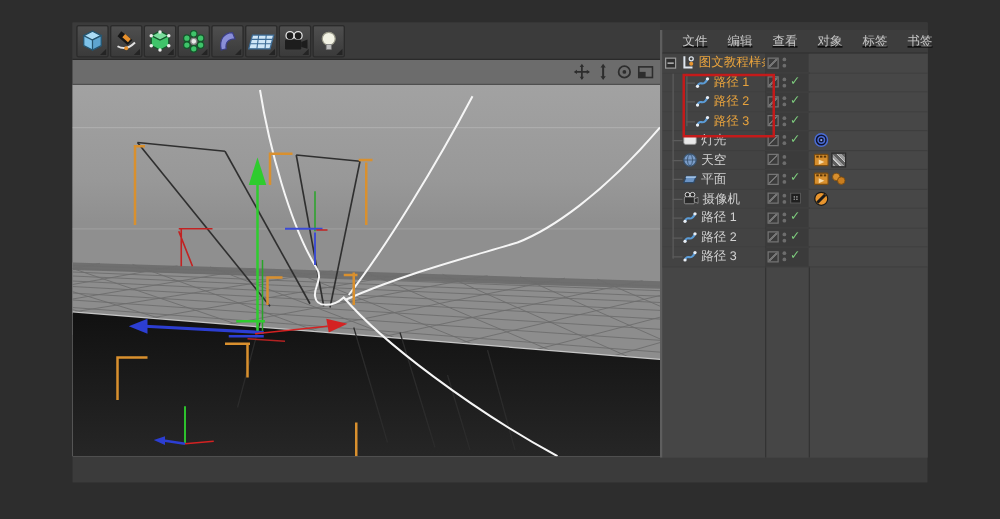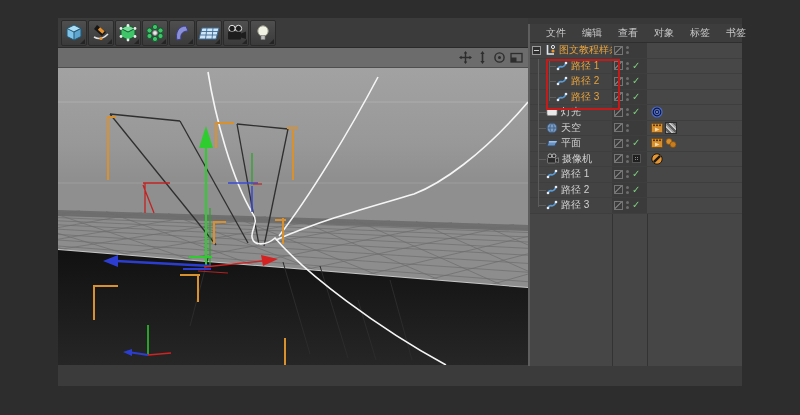--- a/index.html
+++ b/index.html
@@ -17,21 +17,21 @@
   .tool-btn:after{content:"";position:absolute;right:1px;bottom:1px;border-style:solid;border-width:0 0 5px 5px;border-color:transparent transparent #242424 transparent;}
   .tool-btn svg{display:block;}
   
   .vp-header{height:20px;background:#6c6c6c;border-bottom:1px solid #4f4f4f;display:flex;align-items:center;justify-content:flex-end;padding-right:4px;box-sizing:border-box;}
   .nav-btn{width:15px;height:15px;margin-left:2px;display:flex;align-items:center;justify-content:center;}
   .vp-canvas{position:relative;width:470px;height:297px;background:#979797;}
   .vp-canvas svg{position:absolute;left:0;top:0;}
   
   .rightcol{width:214px;display:flex;flex-direction:column;background:#3a3a3a;}
   .om-gap{height:6px;background:#383838;}
-  .om{flex:1;background:#454545;border-left:2px solid #5e5e5e;display:flex;flex-direction:column;box-sizing:border-box;}
+  .om{flex:1;background:#454545;border-left:2px solid #5e5e5e;display:flex;flex-direction:column;box-sizing:border-box;text-decoration:underline;}
   .om-menu{height:18px;background:#3d3d3d;border-bottom:1px solid #2e2e2e;display:flex;align-items:center;padding-left:4px;}
   .om-menu .mi{color:#c6c6c6;font-size:10px;padding:0 8px;white-space:nowrap;}
   .dots-icon{width:10px;height:10px;margin:0 2px;background:
     radial-gradient(#8a8a8a 28%,transparent 32%) 0 0/3px 3px repeat;}
   .om-body{position:relative;flex:1;background:#464646;}
   .colsep{position:absolute;top:0;bottom:0;width:1px;background:#333;}
   .om-rows{position:absolute;left:0;top:0;right:0;}
   .om-row{position:relative;height:15.5px;display:flex;border-bottom:1px solid #3e3e3e;box-sizing:border-box;}
   .cell-name{width:82px;position:relative;display:flex;align-items:center;background:#434343;overflow:hidden;}
   .cell-tog{width:35px;display:flex;align-items:center;background:#3b3b3b;padding-left:2px;box-sizing:border-box;}

